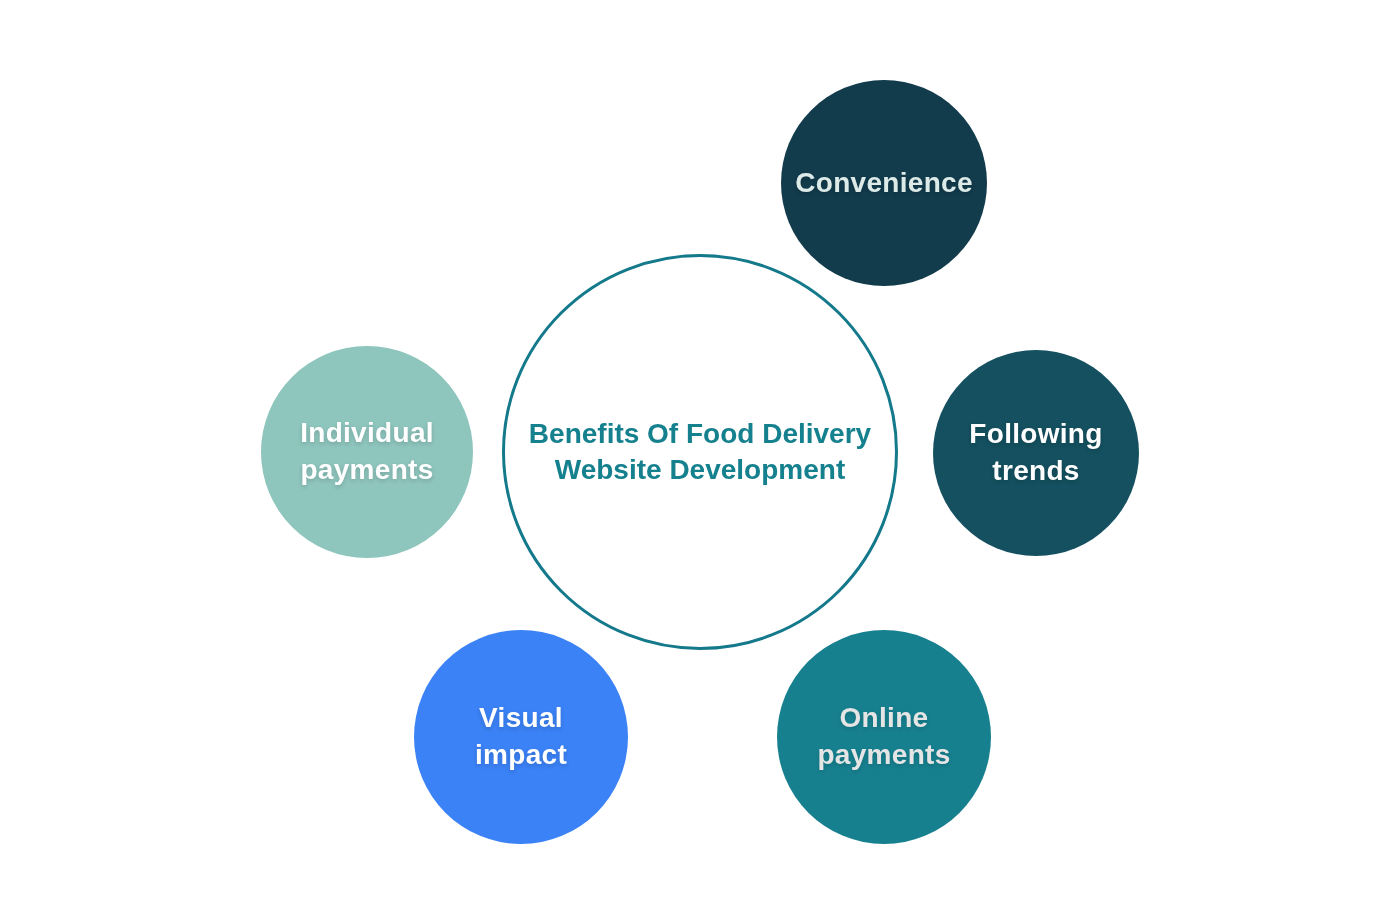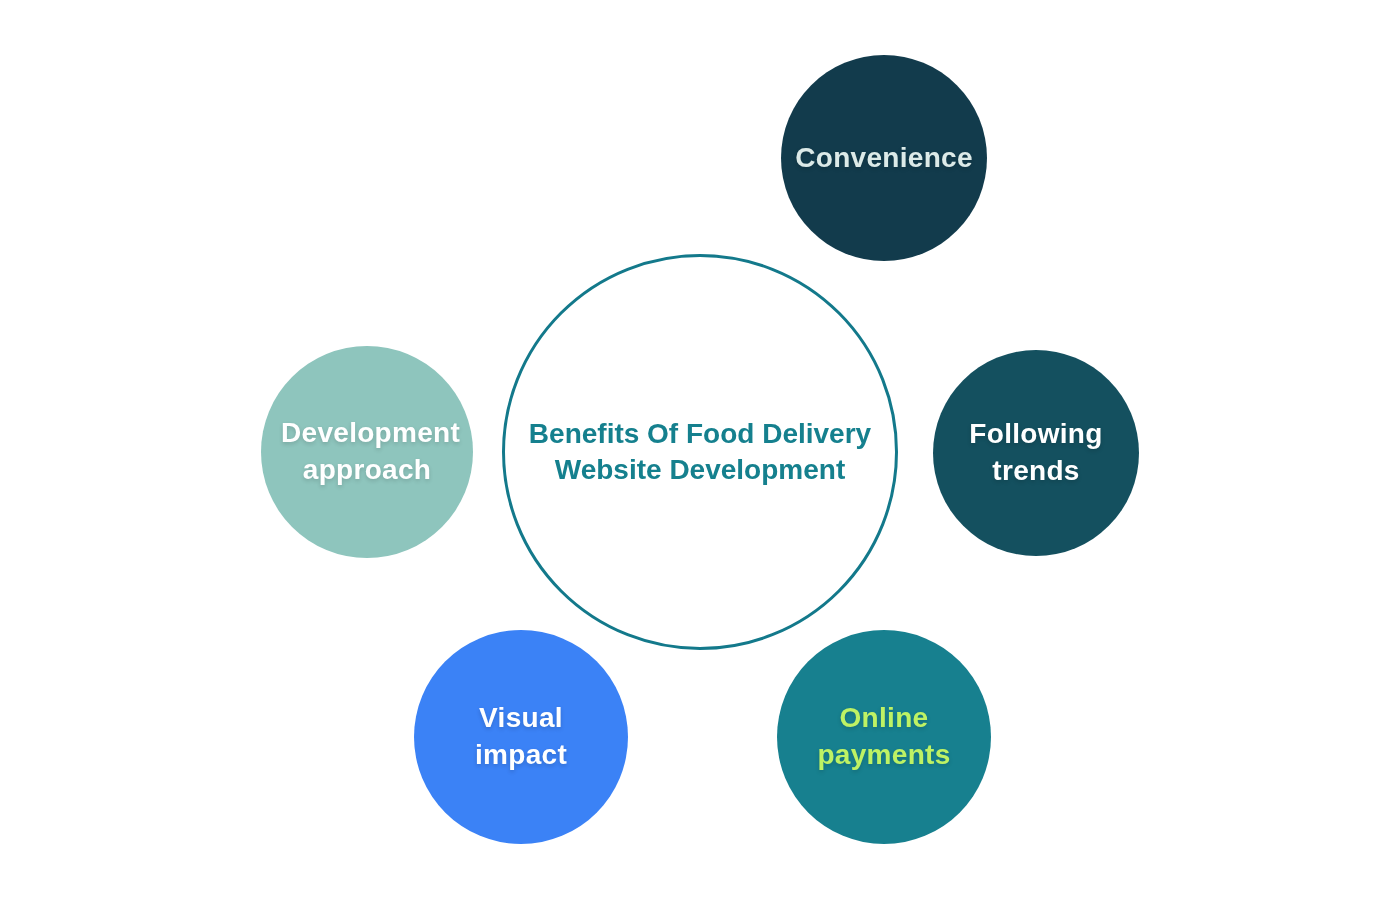--- a/index.html
+++ b/index.html
@@ -29,21 +29,21 @@
     font-size: 28px;
     line-height: 1.32;
     letter-spacing: 0.3px;
     max-width: 172px;
     text-shadow: 0 2px 4px rgba(0,0,0,0.16);
   }
   .label-nowrap { white-space: nowrap; max-width: none !important; }
 
   
   .c-virtual     { left: 415px; top:  65px; width: 212px; height: 212px; }
-  .c-convenience { left: 781px; top:  55px; width: 206px; height: 206px; }
+  .c-convenience { left: 781px; top:  80px; width: 206px; height: 206px; }
   .c-individual  { left: 261px; top: 346px; width: 212px; height: 212px; }
   .c-following   { left: 933px; top: 350px; width: 206px; height: 206px; }
   .c-visual      { left: 414px; top: 630px; width: 214px; height: 214px; }
   .c-online      { left: 777px; top: 630px; width: 214px; height: 214px; }
 
   
   .c-center {
     left: 502px; top: 254px; width: 396px; height: 396px;
     border-style: solid;
     border-width: 3px;
@@ -63,28 +63,28 @@
   <div class="circle c-center" style="background-color: rgb(255, 255, 255); border-color: rgb(19, 121, 139);">
     <div class="title" style="color: rgb(21, 128, 142);">Benefits Of Food Delivery Website Development</div>
   </div>
 
 
   <div class="circle satellite c-convenience" style="background-color: rgb(18, 59, 76);">
     <div class="label label-nowrap" style="color: rgb(220, 234, 232);">Convenience</div>
   </div>
 
   <div class="circle satellite c-individual" style="background-color: rgb(142, 197, 189);">
-    <div class="label" style="color: rgb(255, 255, 255);">Development approach</div>
+    <div class="label" style="color: rgb(255, 255, 255);">Individual payments</div>
   </div>
 
   <div class="circle satellite c-following" style="background-color: rgb(20, 80, 95);">
     <div class="label" style="color: rgb(255, 255, 255);">Following trends</div>
   </div>
 
   <div class="circle satellite c-visual" style="background-color: #3b82f6;">
     <div class="label" style="color: rgb(255, 255, 255);">Visual impact</div>
   </div>
 
   <div class="circle satellite c-online" style="background-color: rgb(23, 128, 143);">
-    <div class="label" style="color: #bef264;">Online payments</div>
+    <div class="label" style="color: #e5e5e5;">Online payments</div>
   </div>
 
 </div>
 
 </body></html>

